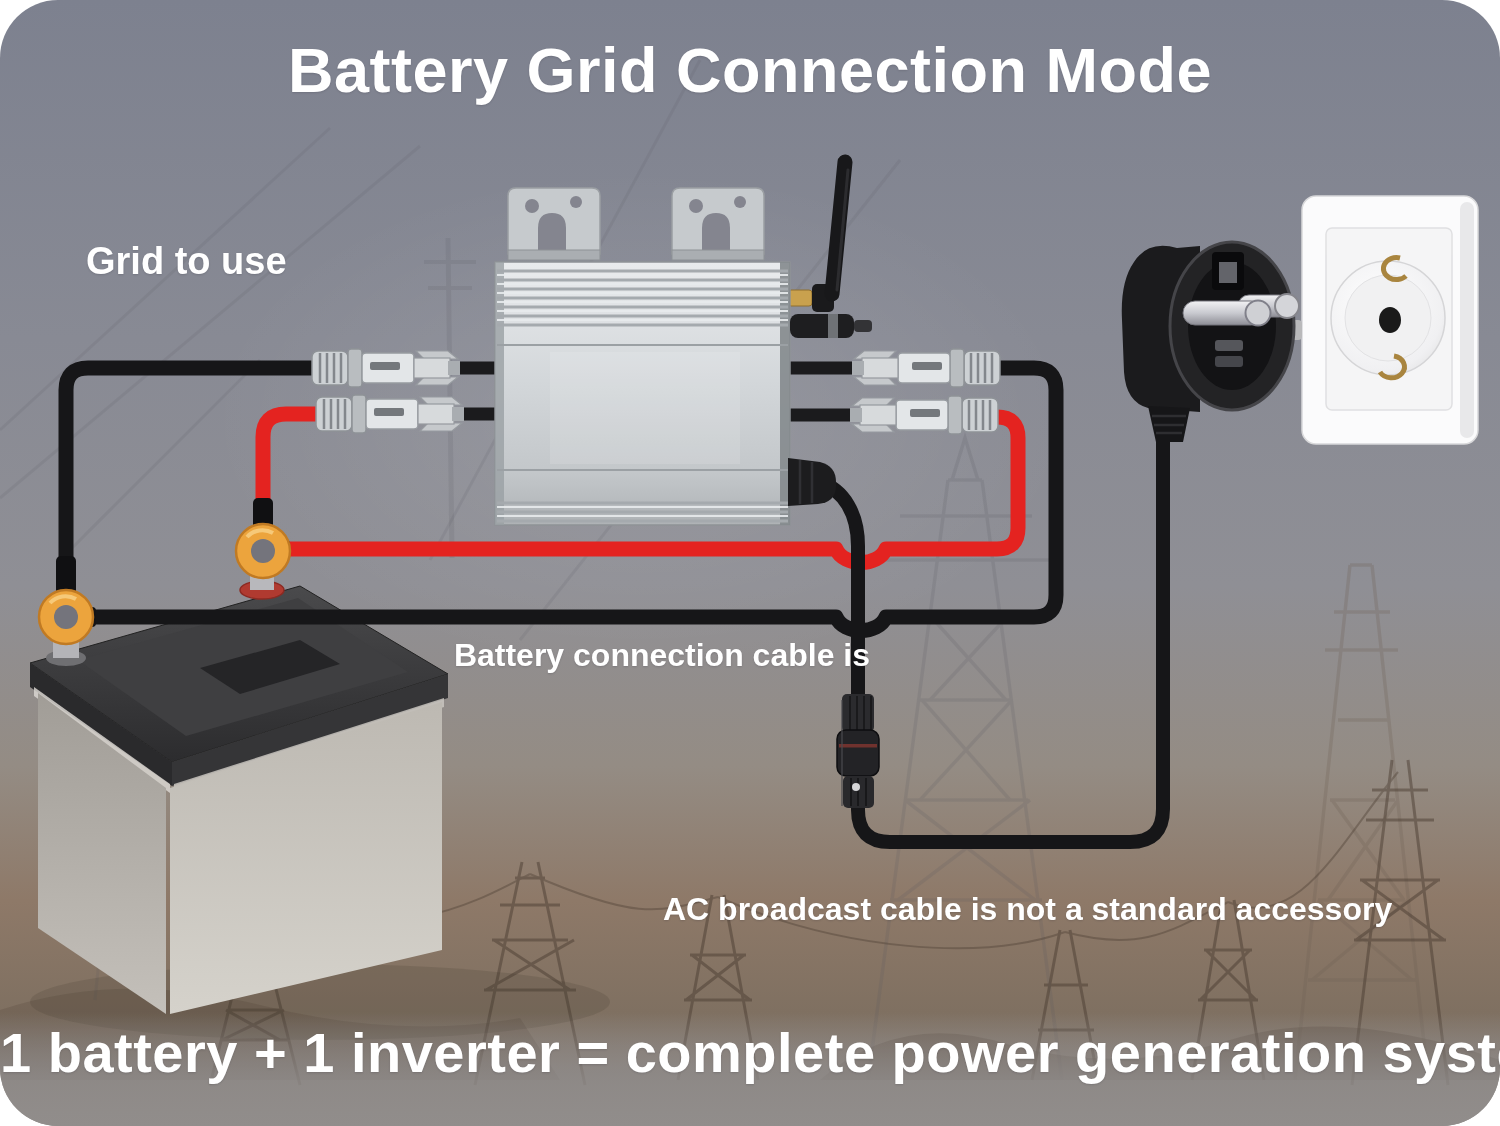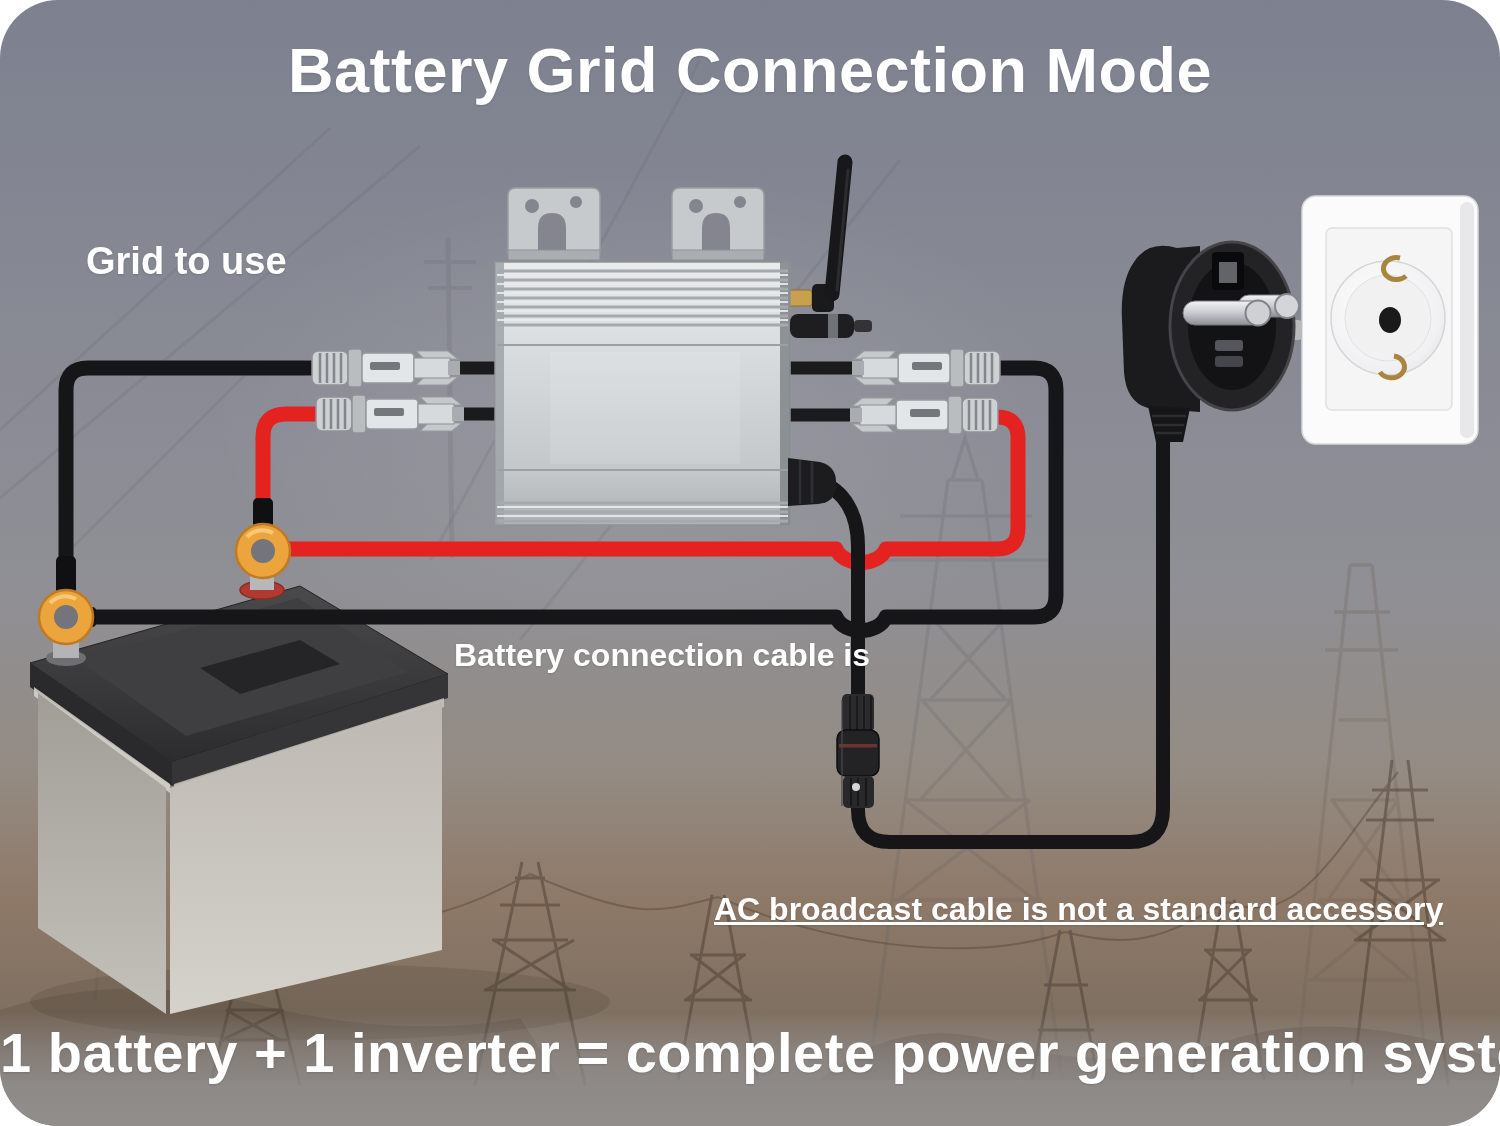--- a/index.html
+++ b/index.html
@@ -32,21 +32,21 @@
     background:linear-gradient(180deg, rgba(142,138,136,0) 0%, rgba(142,138,136,.8) 58%, #918d8b 100%);
   }
   .label{
     position:absolute;color:var(--text_white);font-weight:700;
     text-shadow:0 1px 2px rgba(40,40,50,.18);
     white-space:nowrap;
   }
   .title{left:0;right:0;top:34px;text-align:center;font-size:63px;letter-spacing:.5px;}
   .easy{left:86px;top:240px;font-size:38px;}
   .battnote{left:410px;top:626px;width:460px;text-align:right;font-size:32px;line-height:1.26;white-space:normal;margin-top:9px;}
-  .acnote{left:714px;top:891px;font-size:32px;text-decoration:underline;}
+  .acnote{left:663px;top:891px;font-size:32px;}
   .formula{left:0;right:0;top:1020px;text-align:center;font-size:56px;letter-spacing:.5px;}
 </style>
 </head>
 <body>
 
 <div class="frame">
 
   <div class="bg-sky"></div>
   <div class="bg-glow"></div>
 

